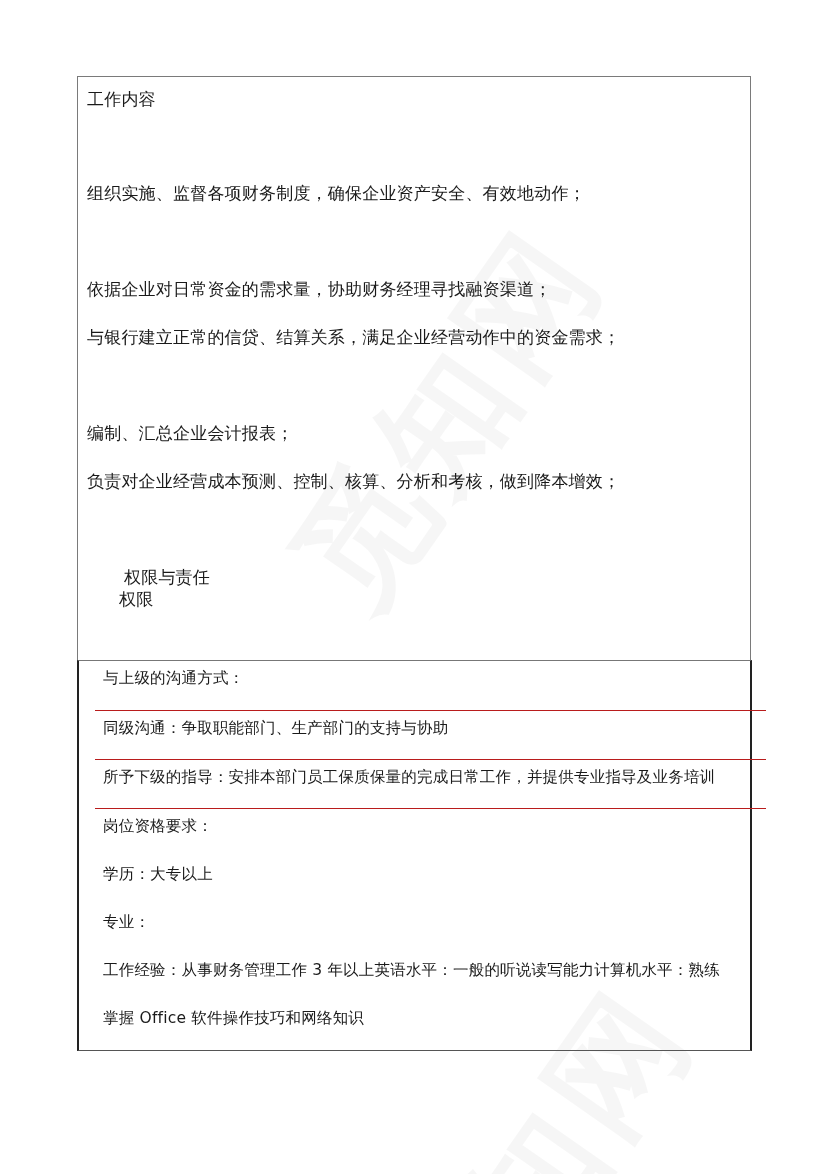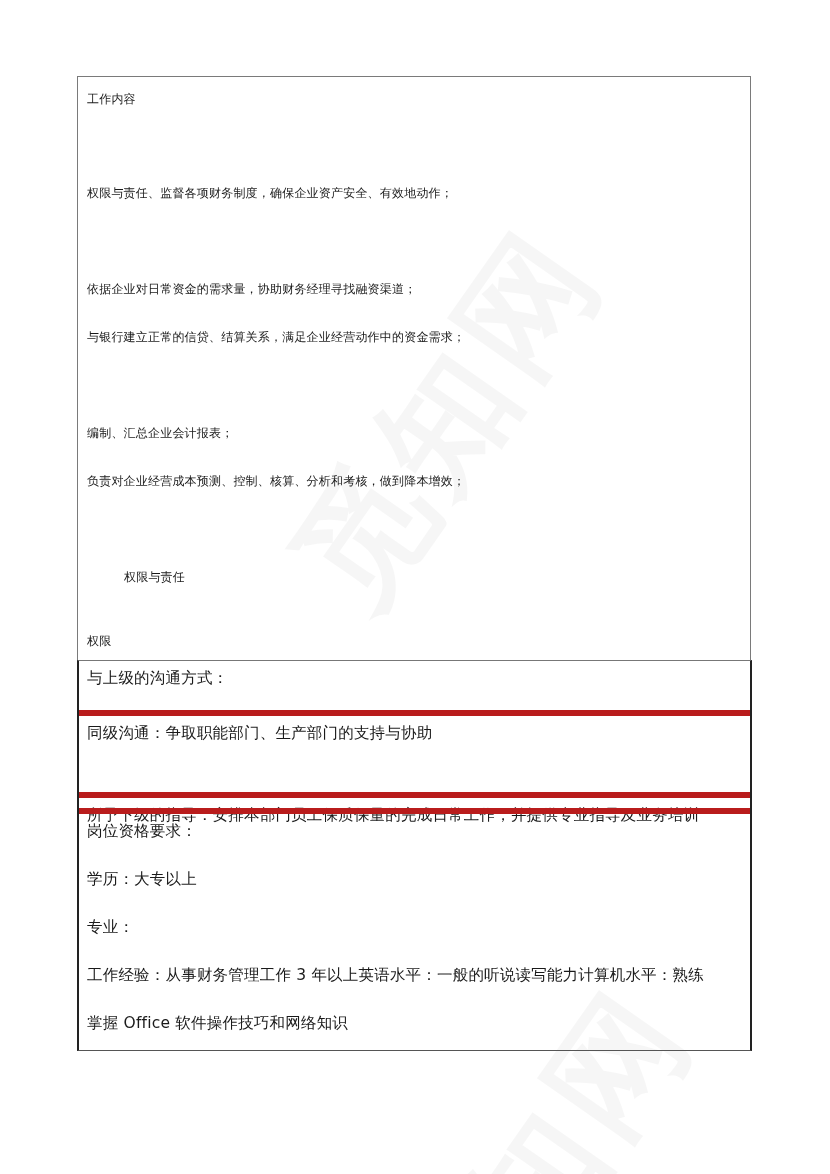--- a/index.html
+++ b/index.html
@@ -27,47 +27,47 @@
       top: 76px;
       width: 674px;
       height: 584px;
       border: 1px solid #7a7a7a;
       border-bottom: none;
       box-sizing: border-box;
     }
     .line {
       position: absolute;
       left: 9px;
-      font-size: 12px;
+      font-size: 17px;
       line-height: 20px;
       white-space: nowrap;
       letter-spacing: 0.2px;
     }
     
     .section-bottom {
       position: absolute;
       left: 77px;
       top: 660px;
       width: 675px;
       height: 391px;
       border-left: 2px solid #222;
       border-right: 2px solid #222;
       border-bottom: 1.5px solid #555;
       border-top: 1px solid #777;
       box-sizing: border-box;
     }
     .row {
       position: absolute;
-      left: 0;
+      left: 16px;
       width: 100%;
       box-sizing: border-box;
       text-align: right;
     }
     .row.divided {
-      border-top: 6px solid #b91c1c;
+      border-top: 1px solid #b91c1c;
     }
     .row .cell-text {
       position: absolute;
       left: 8px;
       font-size: 15.5px;
       line-height: 20px;
       white-space: nowrap;
       letter-spacing: 0.2px;
     }
     .watermark {
@@ -85,37 +85,37 @@
 </head>
 <body>
 
 <div class="page">
 
   <div class="watermark" style="left:240px; top:330px;">觅知网</div>
   <div class="watermark" style="left:330px; top:1090px;">觅知网</div>
 
   <div class="section-top">
     <div class="line" style="top:12px;">工作内容</div>
-    <div class="line" style="top:106px;">权限与责任、监督各项财务制度，确保企业资产安全、有效地动作；</div>
+    <div class="line" style="top:106px;">组织实施、监督各项财务制度，确保企业资产安全、有效地动作；</div>
     <div class="line" style="top:202px;">依据企业对日常资金的需求量，协助财务经理寻找融资渠道；</div>
     <div class="line" style="top:250px;">与银行建立正常的信贷、结算关系，满足企业经营动作中的资金需求；</div>
     <div class="line" style="top:346px;">编制、汇总企业会计报表；</div>
     <div class="line" style="top:394px;">负责对企业经营成本预测、控制、核算、分析和考核，做到降本增效；</div>
     <div class="line" style="top:490px;margin-left:37px;">权限与责任</div>
-    <div class="line" style="top:554px;">权限</div>
+    <div class="line" style="top:512px;margin-left:32px;">权限</div>
   </div>
 
   <div class="section-bottom">
     <div class="row" style="top:0; height:49px;">
       <div class="cell-text" style="top:7px;">与上级的沟通方式：</div>
     </div>
     <div class="row divided" style="top:49px; height:49px;">
       <div class="cell-text" style="top:7px;">同级沟通：争取职能部门、生产部门的支持与协助</div>
     </div>
-    <div class="row divided" style="top:98px; height:49px;margin-top:33px;">
+    <div class="row divided" style="top:98px; height:49px;">
       <div class="cell-text" style="top:7px;">所予下级的指导：安排本部门员工保质保量的完成日常工作，并提供专业指导及业务培训</div>
     </div>
     <div class="row divided" style="top:147px; height:202px;">
       <div class="cell-text" style="top:7px;">岗位资格要求：</div>
       <div class="cell-text" style="top:55px;">学历：大专以上</div>
       <div class="cell-text" style="top:103px;">专业：</div>
       <div class="cell-text" style="top:151px;">工作经验：从事财务管理工作 3 年以上英语水平：一般的听说读写能力计算机水平：熟练</div>
       <div class="cell-text" style="top:199px;">掌握 Office 软件操作技巧和网络知识</div>
     </div>
   </div>

